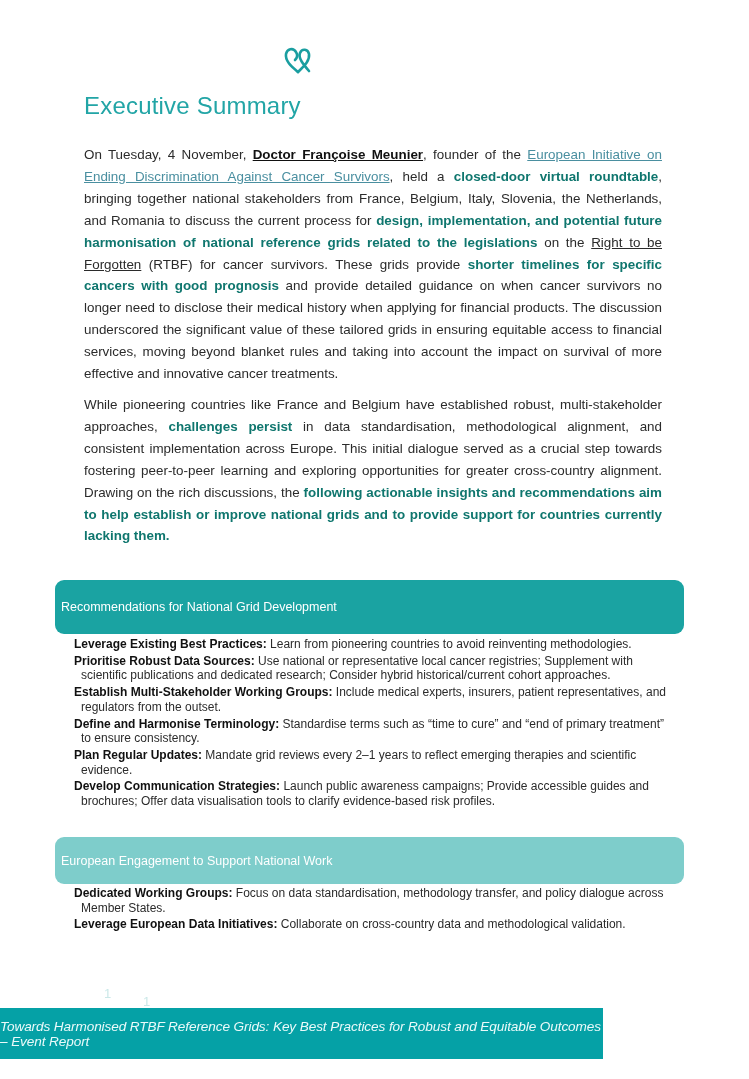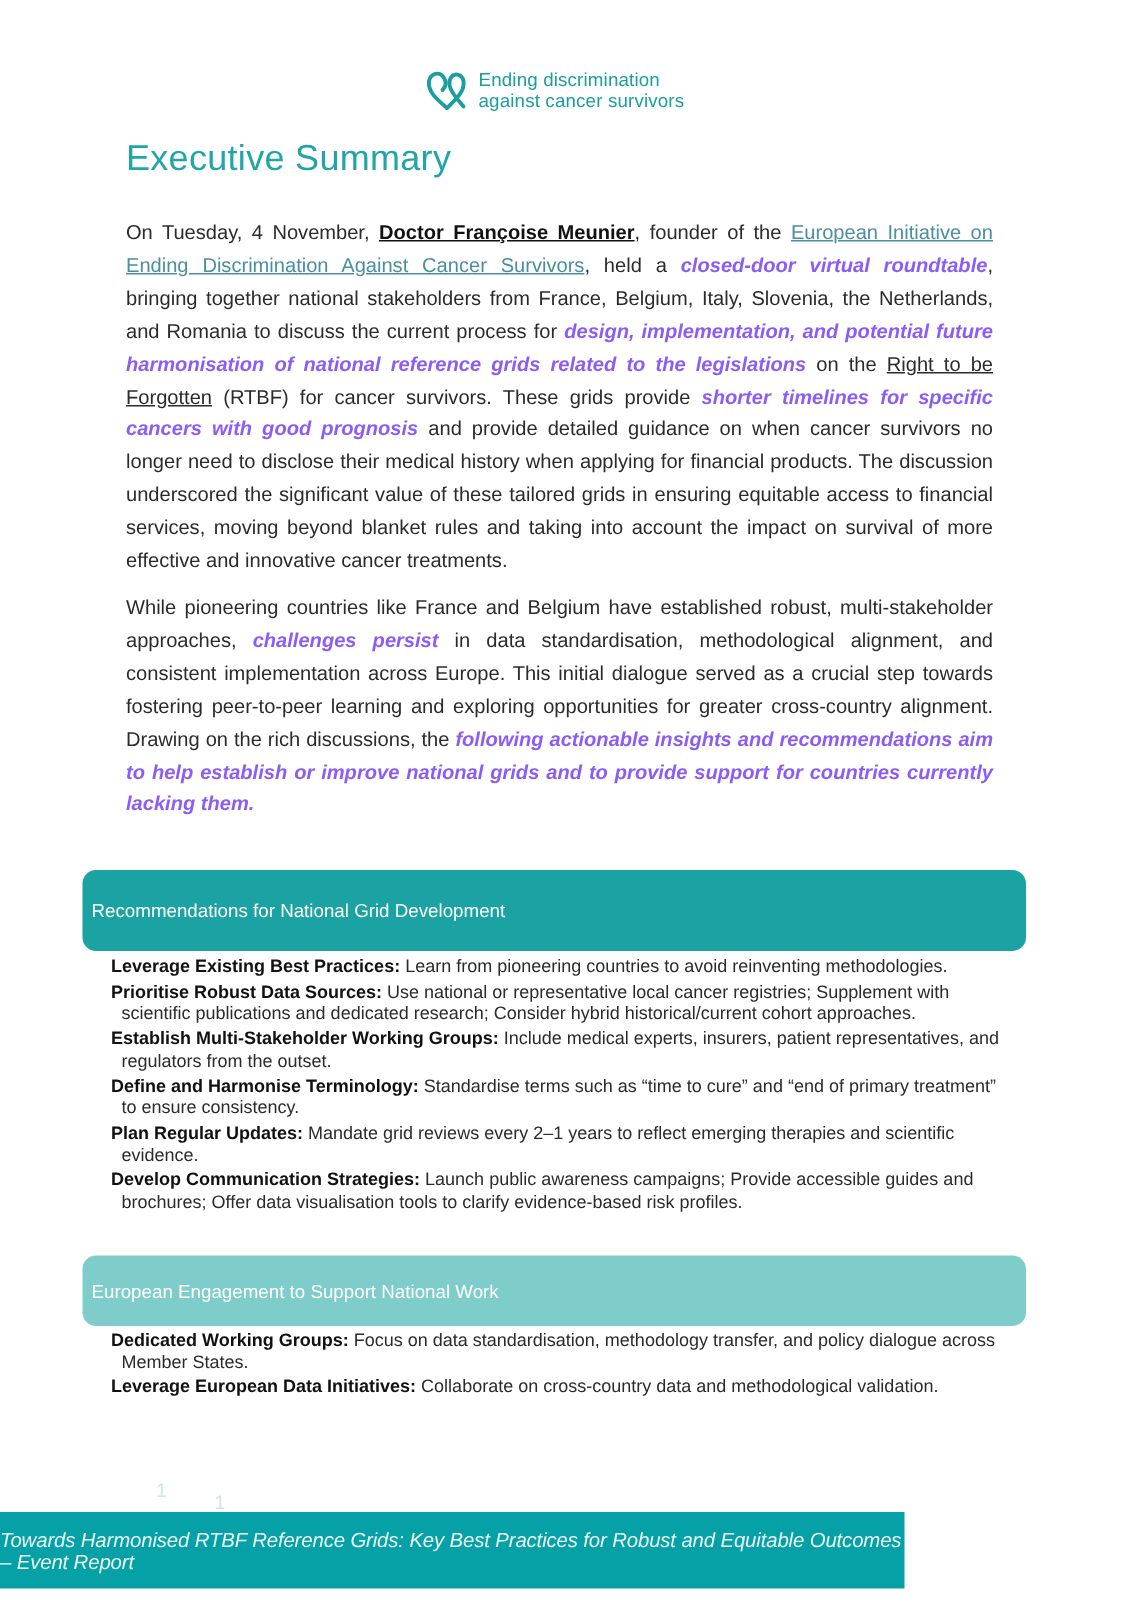--- a/index.html
+++ b/index.html
@@ -47,21 +47,21 @@
     .para {
       position: absolute;
       left: 84px;
       width: 578px;
       margin: 0;
       font-size: 13.4px;
       line-height: 21.9px;
       text-align: justify;
       color: #2b2b2b;
     }
-    .para b { color: #8b5cf6; font-style: italic; }
+    .para b { color: #0f766e; }
     .para-1 { top: 144px; }
     .para-2 { top: 394px; }
     .u-bold {
       font-weight: bold;
       text-decoration: underline;
       color: #111;
     }
     .link {
       color: #4a8fa0;
       text-decoration: underline;
@@ -138,24 +138,20 @@
     }
   </style>
 </head>
 <body>
 
 <div class="logo">
   <svg class="logo-icon" viewBox="0 0 32 32">
     <path d="M15 28 C 8 22, 2 17, 3 10 C 4 5, 10 3, 13 8 C 15 11, 14 14, 12 16" fill="none" stroke="#1a9ea0" stroke-width="2.6" stroke-linecap="round"></path>
     <path d="M15 28 C 21 22, 27 17, 26 10 C 25 5, 19 4, 17 9 C 15 14, 20 20, 26 27" fill="none" stroke="#1a9ea0" stroke-width="2.6" stroke-linecap="round"></path>
   </svg>
-  <div class="logo-text">
-    <div>Ending discrimination</div>
-    <div>against cancer survivors</div>
-  </div>
 </div>
 
 <h1 class="page-title">Executive Summary</h1>
 
 <p class="para para-1"><span>On Tuesday, 4 November, </span><span class="u-bold">Doctor Françoise Meunier</span><span>, founder of the </span><a class="link">European Initiative on Ending Discrimination Against Cancer Survivors</a><span>, held a </span><b>closed-door virtual roundtable</b><span>, bringing together national stakeholders from France, Belgium, Italy, Slovenia, the Netherlands, and Romania to discuss the current process for </span><b>design, implementation, and potential future harmonisation of national reference grids related to the legislations</b><span> on the </span><span class="u-plain">Right to be Forgotten</span><span> (RTBF) for cancer survivors. These grids provide </span><b>shorter timelines for specific cancers with good prognosis</b><span> and provide detailed guidance on when cancer survivors no longer need to disclose their medical history when applying for financial products. The discussion underscored the significant value of these tailored grids in ensuring equitable access to financial services, moving beyond blanket rules and taking into account the impact on survival of more effective and innovative cancer treatments.</span></p>
 
 <p class="para para-2"><span>While pioneering countries like France and Belgium have established robust, multi-stakeholder approaches, </span><b>challenges persist</b><span> in data standardisation, methodological alignment, and consistent implementation across Europe. This initial dialogue served as a crucial step towards fostering peer-to-peer learning and exploring opportunities for greater cross-country alignment. Drawing on the rich discussions, the </span><b>following actionable insights and recommendations aim to help establish or improve national grids and to provide support for countries currently lacking them.</b></p>
 
 <div class="section-header section-1">
   <span>Recommendations for National Grid Development</span>

